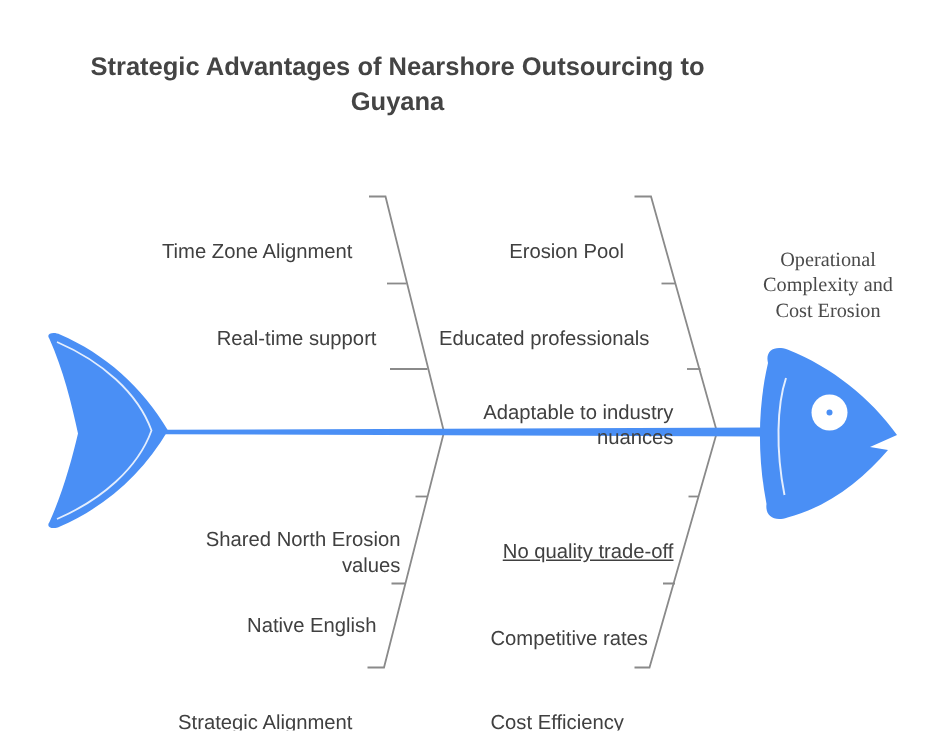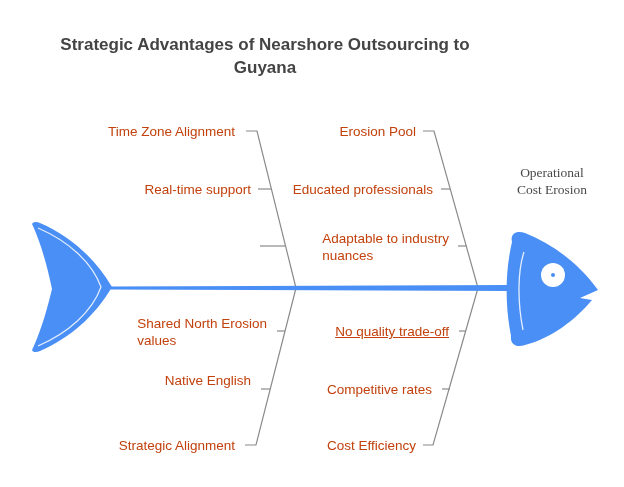--- a/index.html
+++ b/index.html
@@ -1,21 +1,21 @@
 <!DOCTYPE html>
 <html><head>
   <meta charset="utf-8">
   <style>
     html, body { margin: 0; padding: 0; background: #ffffff; }
     body { width: 624px; height: 487px; position: relative; overflow: hidden;
            font-family: "Liberation Sans", "DejaVu Sans", sans-serif; }
     .title { position: absolute; left: 0; top: 33px; width: 530px; text-align: center;
              font-weight: bold; font-size: 17px; line-height: 23px; color: #444444; }
     svg { position: absolute; left: 0; top: 0; }
-    .lbl { position: absolute; font-size: 13.5px; line-height: 17px; color: #c2410c; text-align: left; white-space: nowrap; }
+    .lbl { position: absolute; font-size: 13.5px; line-height: 17px; color: #404040; text-align: right; white-space: nowrap; margin-top: 36px; }
     .head-lbl { position: absolute; font-size: 13.5px; line-height: 17px; color: #4a4a4a; text-align: center; width: 130px; font-family: Liberation Serif, serif; }
   </style>
 </head>
 <body>
 
 <div class="title">
   <div>Strategic Advantages of Nearshore Outsourcing to</div>
   <div>Guyana</div>
 </div>
 
@@ -50,20 +50,21 @@
   <g>
     <path d="M512 242 C510 234 516 230 525 233 C555 245 580 265 598 290 L580 298 L592 300 C575 320 552 338 525 345 C516 348 510 344 511 336 C505 305 505 272 512 242 Z" fill="#4a8ff5"></path>
     <path d="M524 252 C518 270 517 300 523 330" fill="none" stroke="#ffffff" stroke-width="1.3" opacity="0.85"></path>
     <circle cx="553" cy="275" r="12" fill="#ffffff"></circle>
     <circle cx="553" cy="275" r="2" fill="#4a8ff5"></circle>
   </g>
 </svg>
 
 <div class="head-lbl" style="left:487px; top:164px;">
   <div>Operational</div>
+  <div>Complexity and</div>
   <div>Cost Erosion</div>
 </div>
 
 <div class="lbl" style="right:389px; top:123px;">Time Zone Alignment</div>
 <div class="lbl" style="right:373px; top:181px;">Real-time support</div>
 
 <div class="lbl" style="right:208px; top:123px;">Erosion Pool</div>
 <div class="lbl" style="right:191px; top:181px;">Educated professionals</div>
 <div class="lbl" style="right:175px; top:230px;">
   <div>Adaptable to industry</div>

